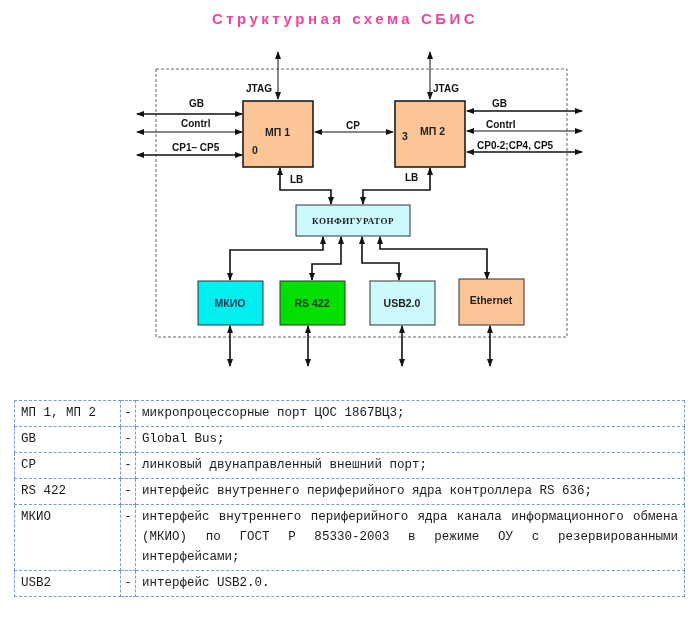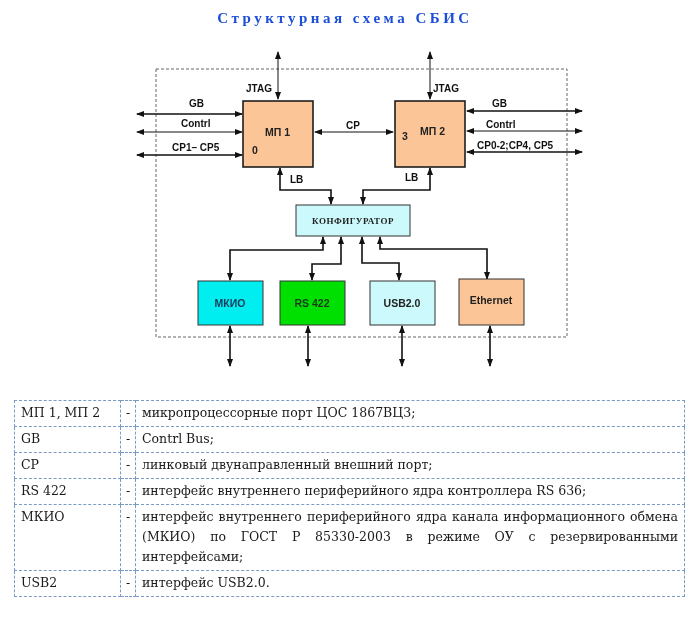--- a/index.html
+++ b/index.html
@@ -1,23 +1,23 @@
 <!DOCTYPE html>
 <html><head>
 <meta charset="utf-8">
 <style>
   html, body { margin:0; padding:0; background:#ffffff; }
   body { width:690px; height:633px; position:relative; overflow:hidden; font-family:"DejaVu Serif", serif; }
-  #title { position:absolute; left:0; top:10px; width:690px; text-align:center; font-family:Liberation Serif, serif; font-weight:bold; font-size:15px; letter-spacing:3.5px; color:#1d4ed8; }
+  #title { position:absolute; left:0; top:10px; width:690px; text-align:center; font-family:Liberation Sans, sans-serif; font-weight:bold; font-size:15px; letter-spacing:3.5px; color:#ec4899; }
   #diagram { position:absolute; left:0; top:0; }
   .lbl { font-family:"Liberation Sans", sans-serif; font-weight:bold; font-size:10px; fill:#111; }
   .boxlbl { font-family:"Liberation Sans", sans-serif; font-weight:bold; font-size:10.5px; fill:#222; }
   .cfglbl { font-family:"Liberation Serif", serif; font-weight:bold; font-size:9px; fill:#222; letter-spacing:0.5px; }
   table#legend { position:absolute; left:14px; top:400px; width:671px; border-collapse:collapse; font-family:"DejaVu Serif", serif; font-size:12.5px; color:#1a1a1a; }
-  table#legend td { border:1px dashed #7a9cc4; padding:2px 6px 3px 6px; vertical-align:top; line-height:20px; }
+  table#legend td { border:1px dashed #7a9cc4; padding:2px 6px 3px 6px; vertical-align:top; line-height:20px;font-family:Liberation Mono, monospace; }
   table#legend td.c1 { width:93px; }
   table#legend td.c2 { width:8px; text-align:center; padding:2px 3px; }
   table#legend td.c3 { text-align:justify; }
 </style>
 </head>
 <body>
 
 <div id="title">Структурная схема СБИС</div>
 
 <svg id="diagram" width="690" height="395" viewBox="0 0 690 395">
@@ -107,21 +107,21 @@
 <table id="legend">
   <tbody id="legend-body">
       <tr>
         <td class="c1">МП 1, МП 2</td>
         <td class="c2">-</td>
         <td class="c3">микропроцессорные порт ЦОС 1867ВЦ3;</td>
       </tr>
       <tr>
         <td class="c1">GB</td>
         <td class="c2">-</td>
-        <td class="c3">Contrl Bus;</td>
+        <td class="c3">Global Bus;</td>
       </tr>
       <tr>
         <td class="c1">CP</td>
         <td class="c2">-</td>
         <td class="c3">линковый двунаправленный  внешний порт;</td>
       </tr>
       <tr>
         <td class="c1">RS 422</td>
         <td class="c2">-</td>
         <td class="c3">интерфейс внутреннего периферийного ядра контроллера RS 636;</td>

